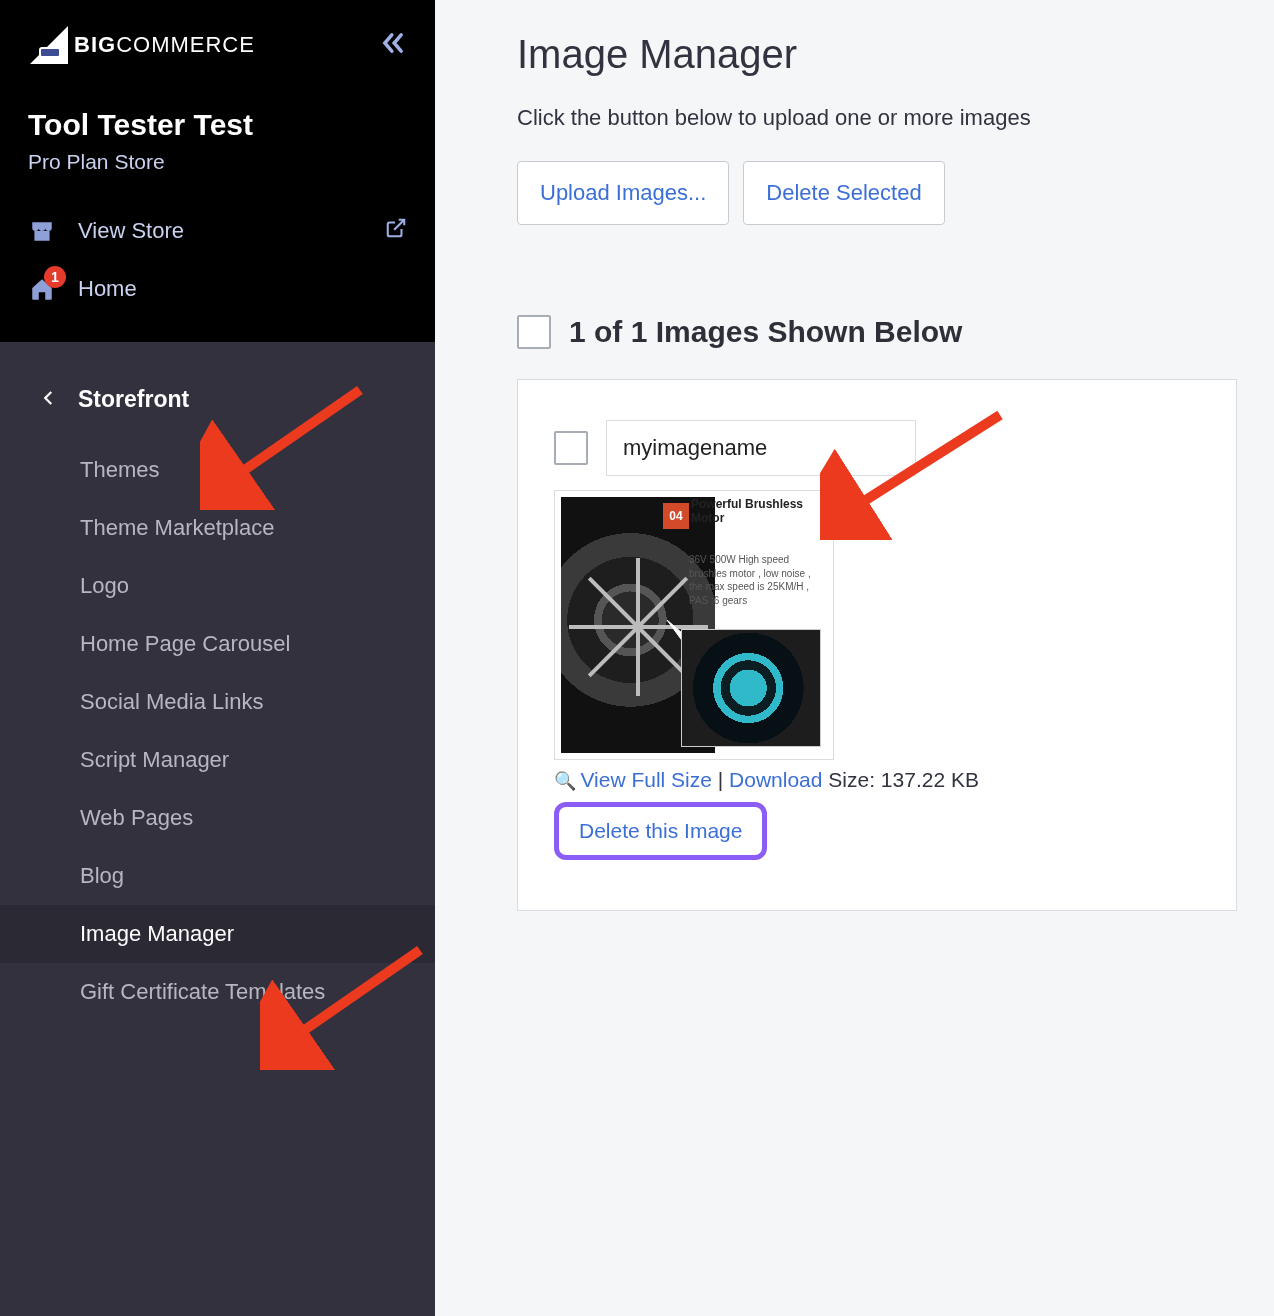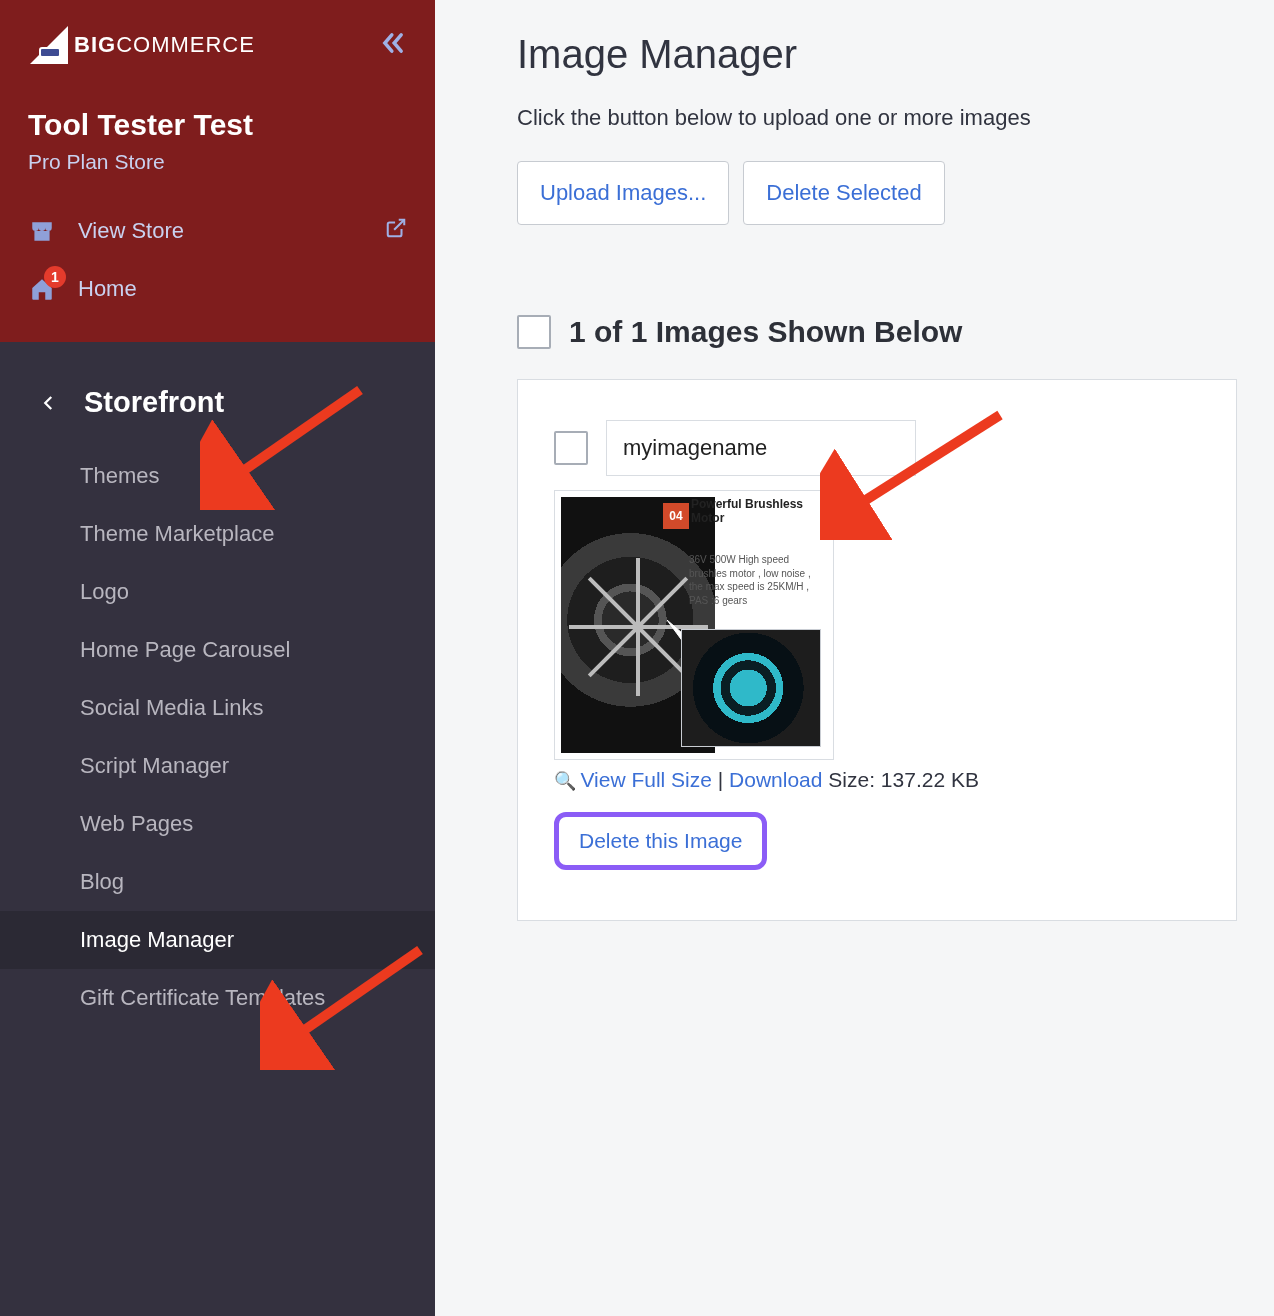--- a/index.html
+++ b/index.html
@@ -14,21 +14,21 @@
   
   .sidebar {
     width: 435px;
     height: 100%;
     display: flex;
     flex-direction: column;
     background: #34313f;
     color: #cfd1db;
   }
   .sidebar-top {
-    background: #7f1d1d;
+    background: #000000;
     padding: 24px 28px 24px 28px;
   }
   .logo-row {
     display: flex;
     align-items: center;
     justify-content: space-between;
     margin-bottom: 42px;
   }
   .logo {
     display: flex;
@@ -87,25 +87,25 @@
   }
   
   .sidebar-dark {
     flex: 1;
     background: #34313f;
     padding-top: 28px;
   }
   .section-header {
     display: flex;
     align-items: flex-start;
-    gap: 26px;
+    gap: 20px;
     padding: 16px 28px 28px 40px;
     color: #ffffff;
     font-weight: 700;
-    font-size: 29px;
+    font-size: 23px;
   }
   .subnav {
     list-style: none;
   }
   .subnav-item {
     padding: 16px 28px 16px 80px;
     font-size: 22px;
     color: #b8b6bf;
     cursor: pointer;
   }
@@ -209,21 +209,21 @@
     position:absolute; right:6px; bottom:6px;
     width:140px; height:118px;
     border:1px solid #c9cdd3;
     background: radial-gradient(circle at 48% 50%, #2fb9c9 0 20%, #0a1e24 20% 30%, #2fb9c9 30% 38%, #071015 38% 60%, #1d1d1d 60% 100%);
   }
   .callout-line {
     position:absolute; left:40%; top:48%;
     width:200px; height:200px;
     pointer-events:none;
   }
-  .meta-row { font-size:21px; color:#313440; margin-bottom:20px;}
+  .meta-row { font-size:21px; color:#313440; margin-bottom:10px;}
   .meta-row a { color:#3b6fd6; text-decoration:none; cursor:pointer;}
   .zoom-icon { color:#8d929b; margin-right:4px; font-size:18px;}
   .delete-btn {
     border:5px solid #8b5cf6;
     background:#fff;
     color:#3b6fd6;
     font-size:21px;
     padding:12px 20px;
     border-radius:12px;
     cursor:pointer;

